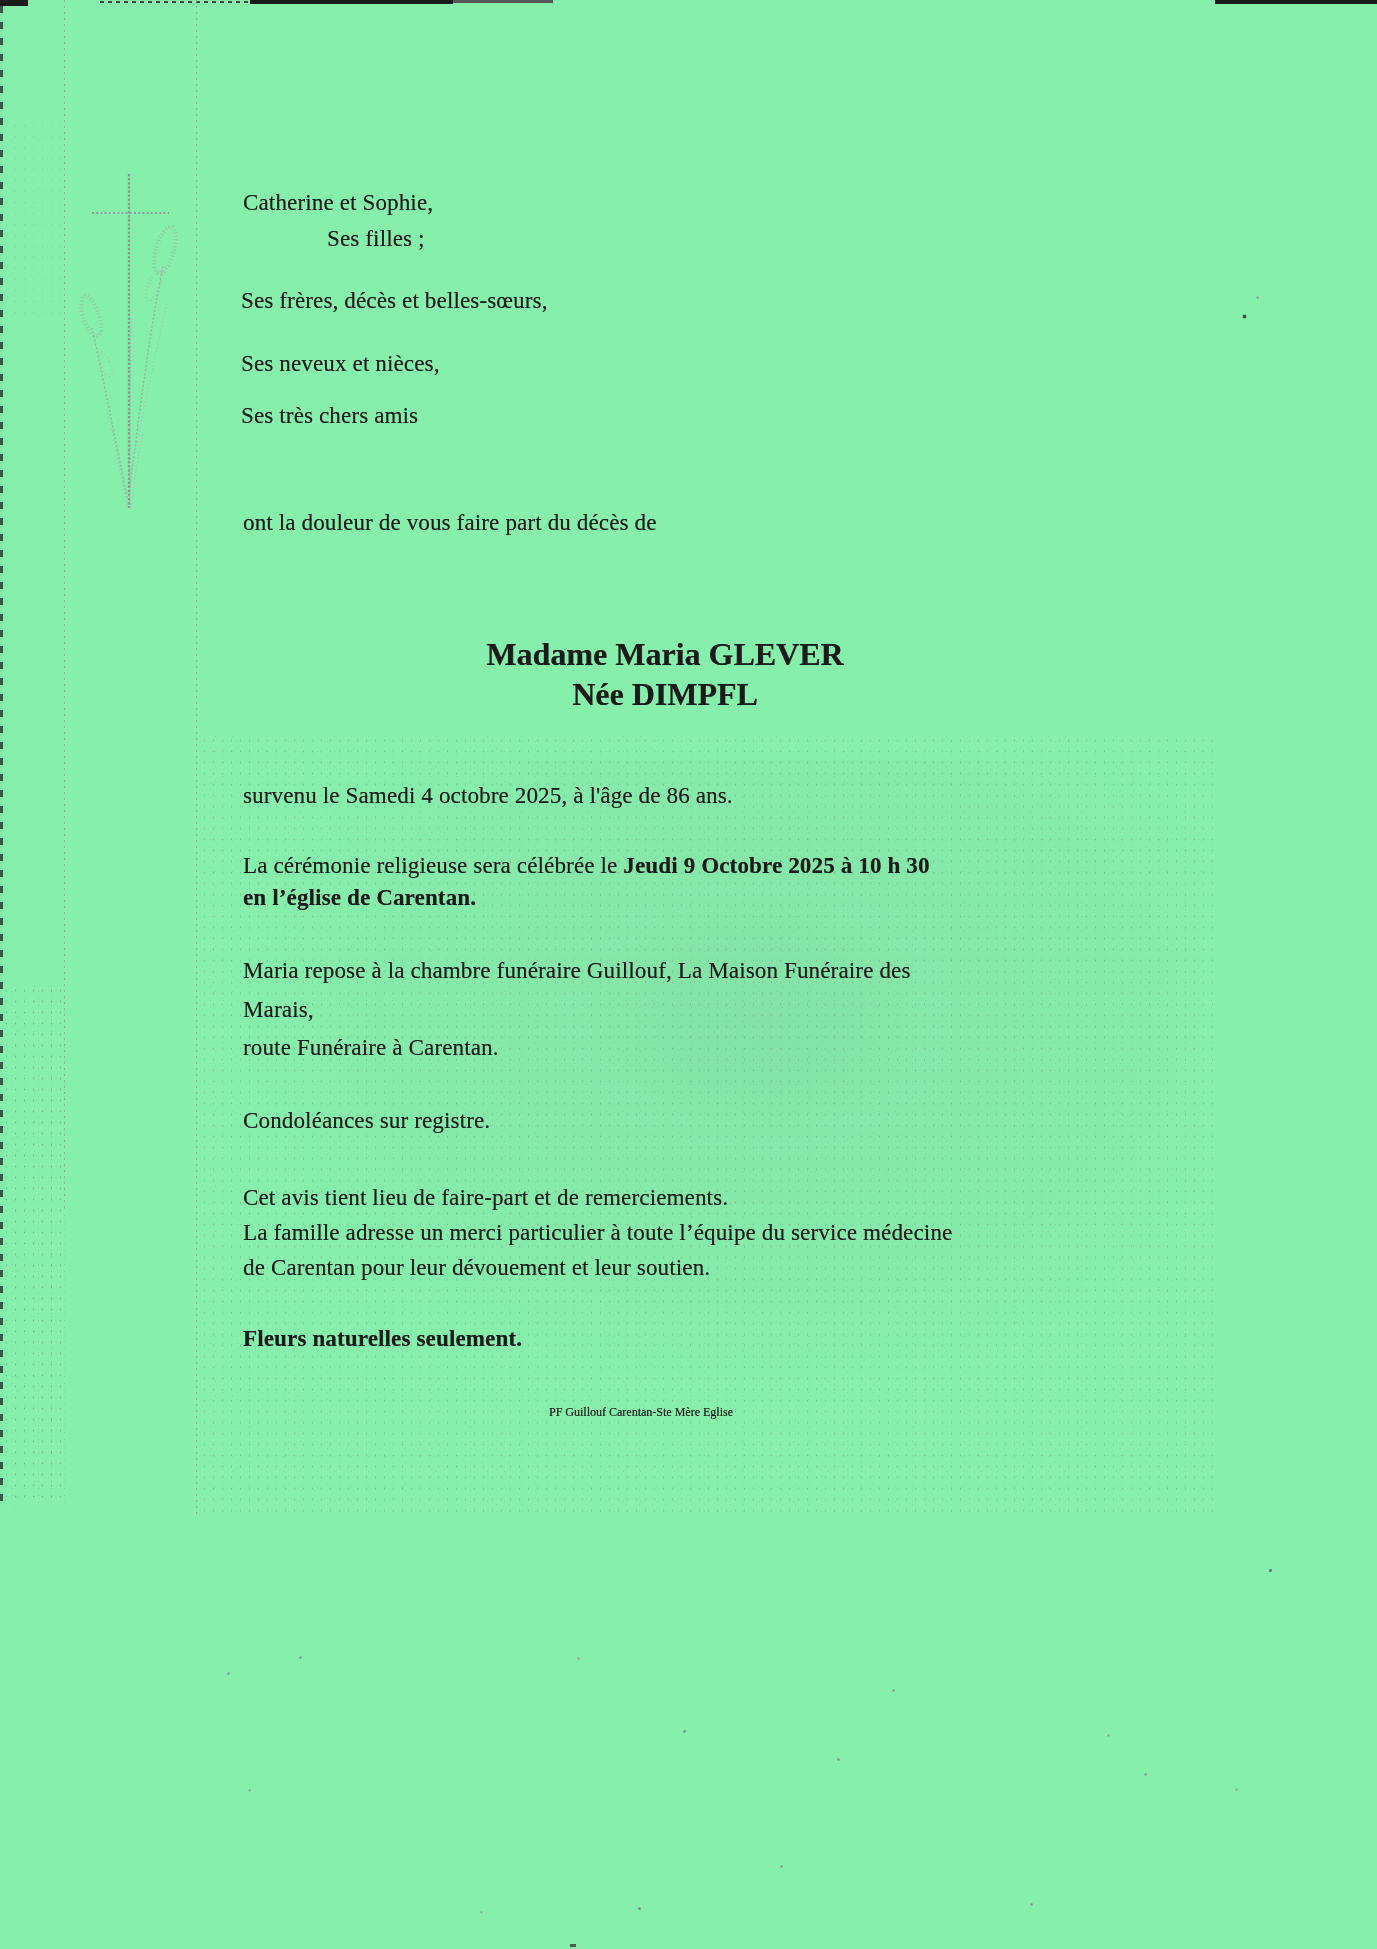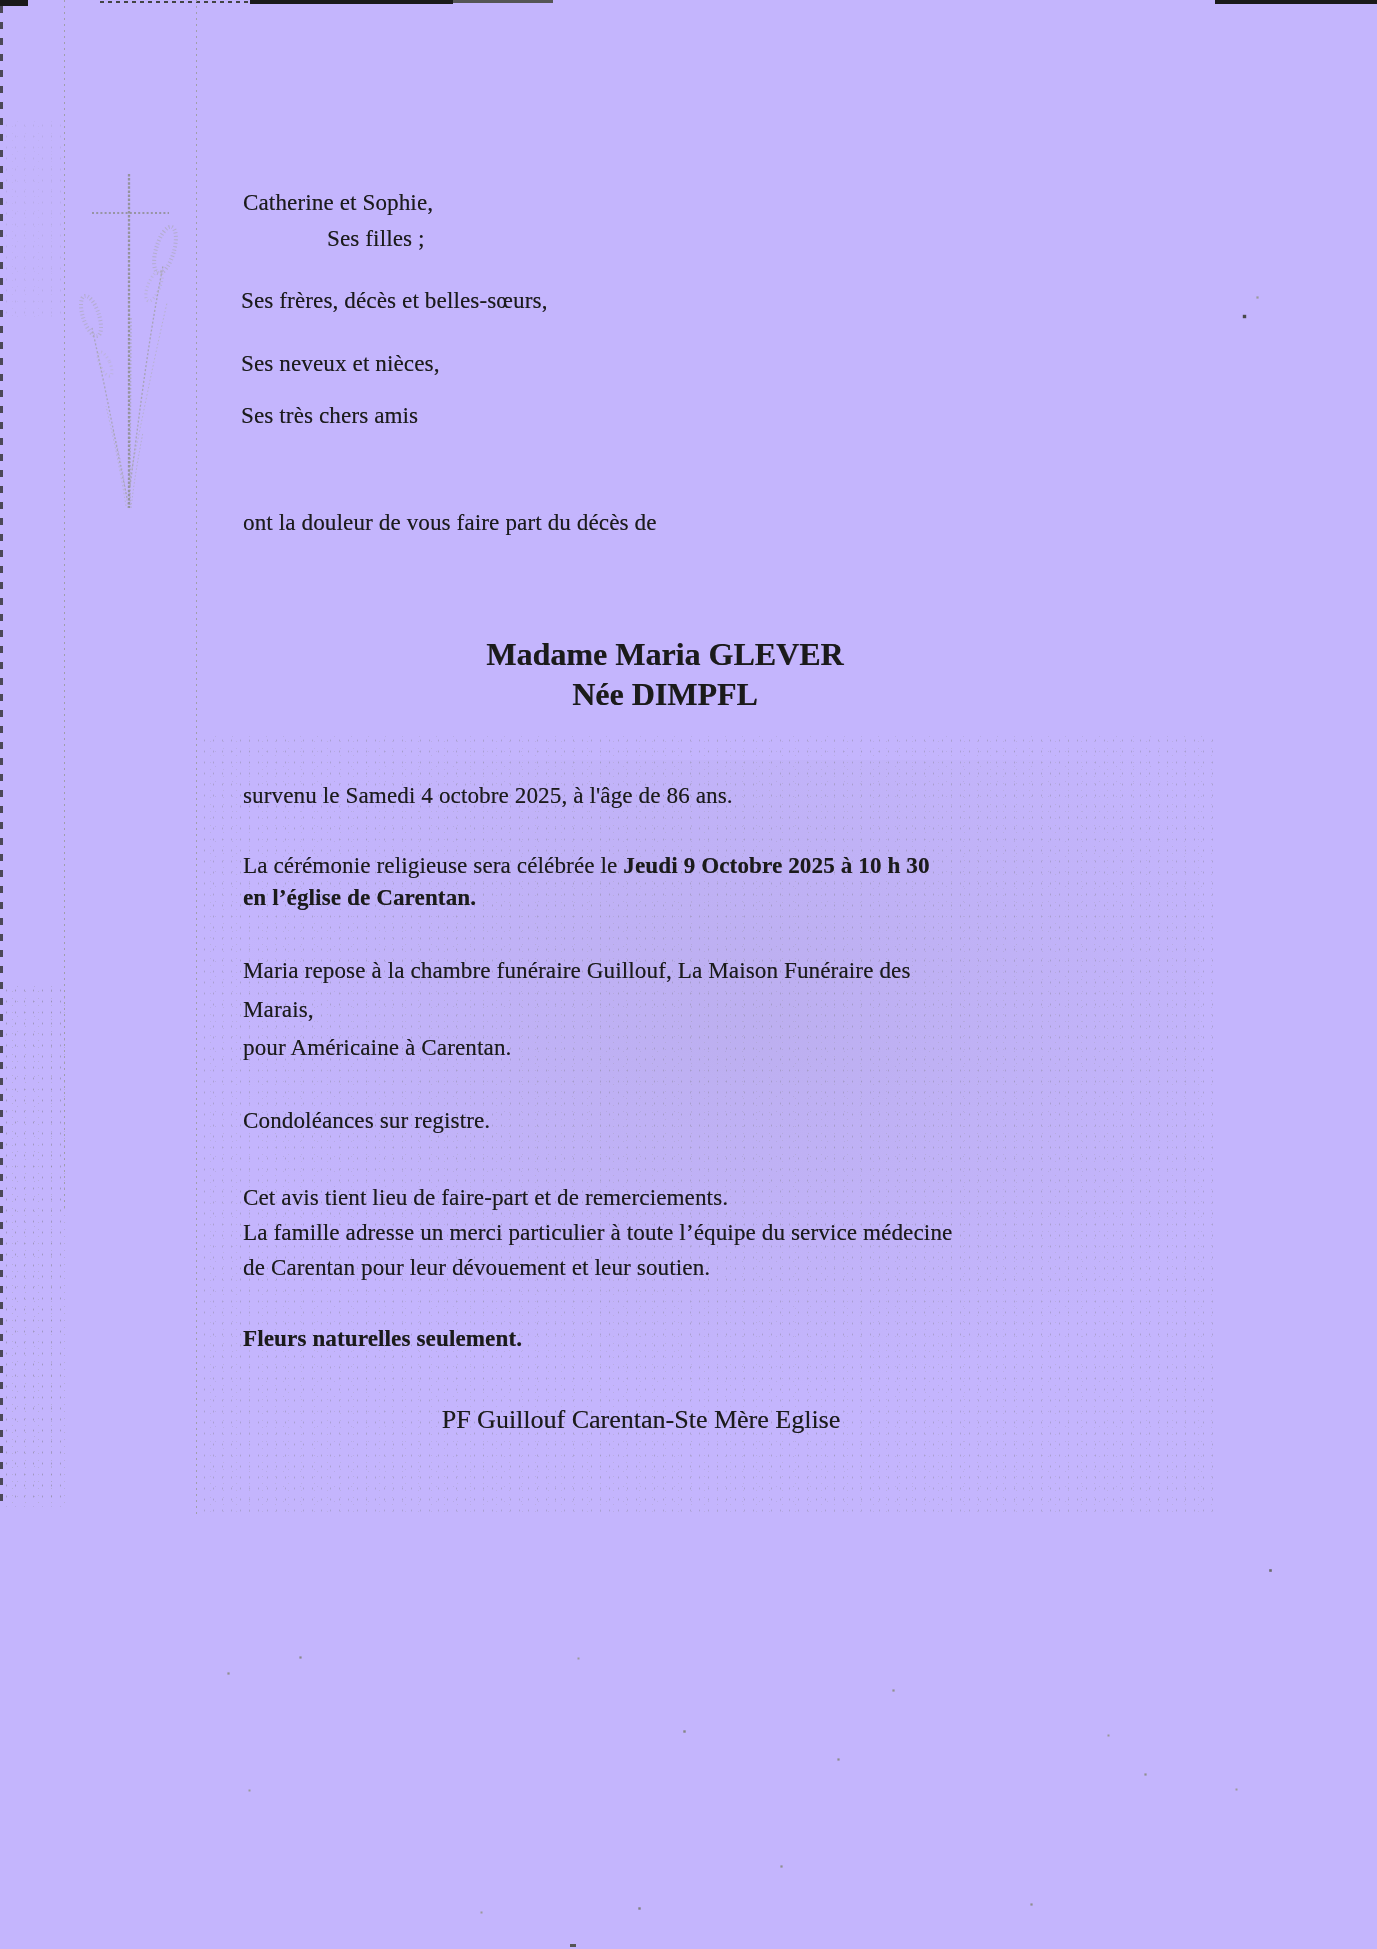--- a/index.html
+++ b/index.html
@@ -1,19 +1,19 @@
 <!DOCTYPE html>
 <html><head>
 <meta charset="utf-8">
 <style>
   html,body{margin:0;padding:0;background:#ffffff;}
   .page{
     position:relative;
     width:1377px;height:1949px;
-    background:#c4b5fd;
+    background:#86efac;
     overflow:hidden;
     font-family:"Liberation Serif", serif;
     color:#1b1b1b;
   }
   
   .edge-seg{position:absolute;background:#1a1a1a;}
   .edge-seg.dotted{background:repeating-linear-gradient(to right,#444 0 4px,transparent 4px 8px);}
   .left-edge{
     position:absolute;left:0;top:6px;width:3px;height:1500px;
     background:repeating-linear-gradient(to bottom,rgba(45,45,45,.8) 0 7px,rgba(45,45,45,0) 7px 16px);
@@ -72,21 +72,21 @@
   }
   .italic{}
   .bold{font-weight:bold;}
   .name-block{
     position:absolute;left:155px;top:634px;width:1020px;
     text-align:center;font-weight:bold;font-size:32px;line-height:40px;
     text-shadow:.3px .3px .4px rgba(20,20,20,.55);
   }
   .footer-line{
     position:absolute;left:196px;top:1405px;width:890px;
-    text-align:center;font-size:26px;
+    text-align:center;font-size:12px;
     text-shadow:.2px .2px .3px rgba(25,25,25,.5);
   }
 </style>
 </head>
 <body>
 
 <div class="page">
 
   <div class="edge-seg" style="left:0;top:0;width:28px;height:6px;"></div>
   <div class="edge-seg dotted" style="left:100px;top:1px;width:150px;height:2px;"></div>
@@ -139,21 +139,21 @@
     <div>Née DIMPFL</div>
   </div>
 
   <div class="line" style="left:243px;top:783px;">survenu le Samedi 4 octobre 2025, à l'âge de 86 ans.</div>
 
   <div class="line" style="left:243px;top:853px;"><span>La cérémonie religieuse sera célébrée le </span><span class="bold">Jeudi 9 Octobre 2025 à 10 h 30</span></div>
   <div class="line bold" style="left:243px;top:885px;">en l’église de Carentan.</div>
 
   <div class="line" style="left:243px;top:958px;">Maria repose à la chambre funéraire Guillouf, La Maison Funéraire des</div>
   <div class="line" style="left:243px;top:997px;">Marais,</div>
-  <div class="line" style="left:243px;top:1035px;">pour Américaine à Carentan.</div>
+  <div class="line" style="left:243px;top:1035px;">route Funéraire à Carentan.</div>
 
   <div class="line" style="left:243px;top:1108px;">Condoléances sur registre.</div>
 
   <div class="line" style="left:243px;top:1185px;">Cet avis tient lieu de faire-part et de remerciements.</div>
   <div class="line" style="left:243px;top:1255px;">de Carentan pour leur dévouement et leur soutien.</div>
   <div class="line" style="left:243px;top:1220px;">La famille adresse un merci particulier à toute l’équipe du service médecine</div>
 
   <div class="line" style="left:243px;top:1326px;font-weight:bold;">Fleurs naturelles seulement.</div>
 
   <div class="footer-line">PF Guillouf Carentan-Ste Mère Eglise</div>

